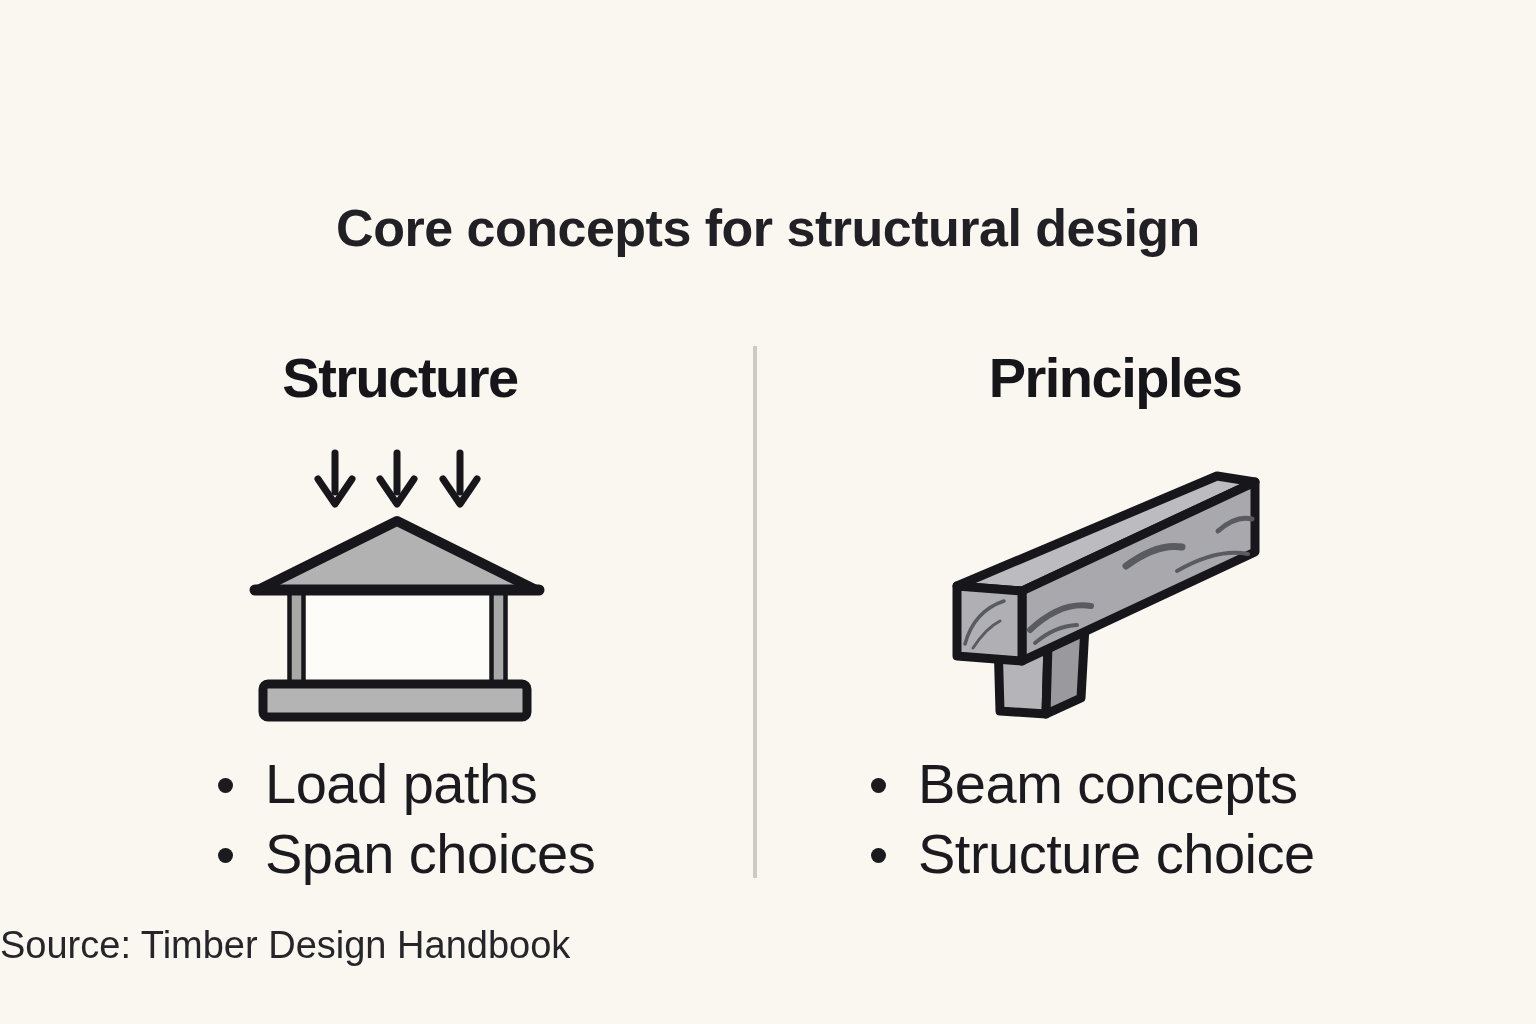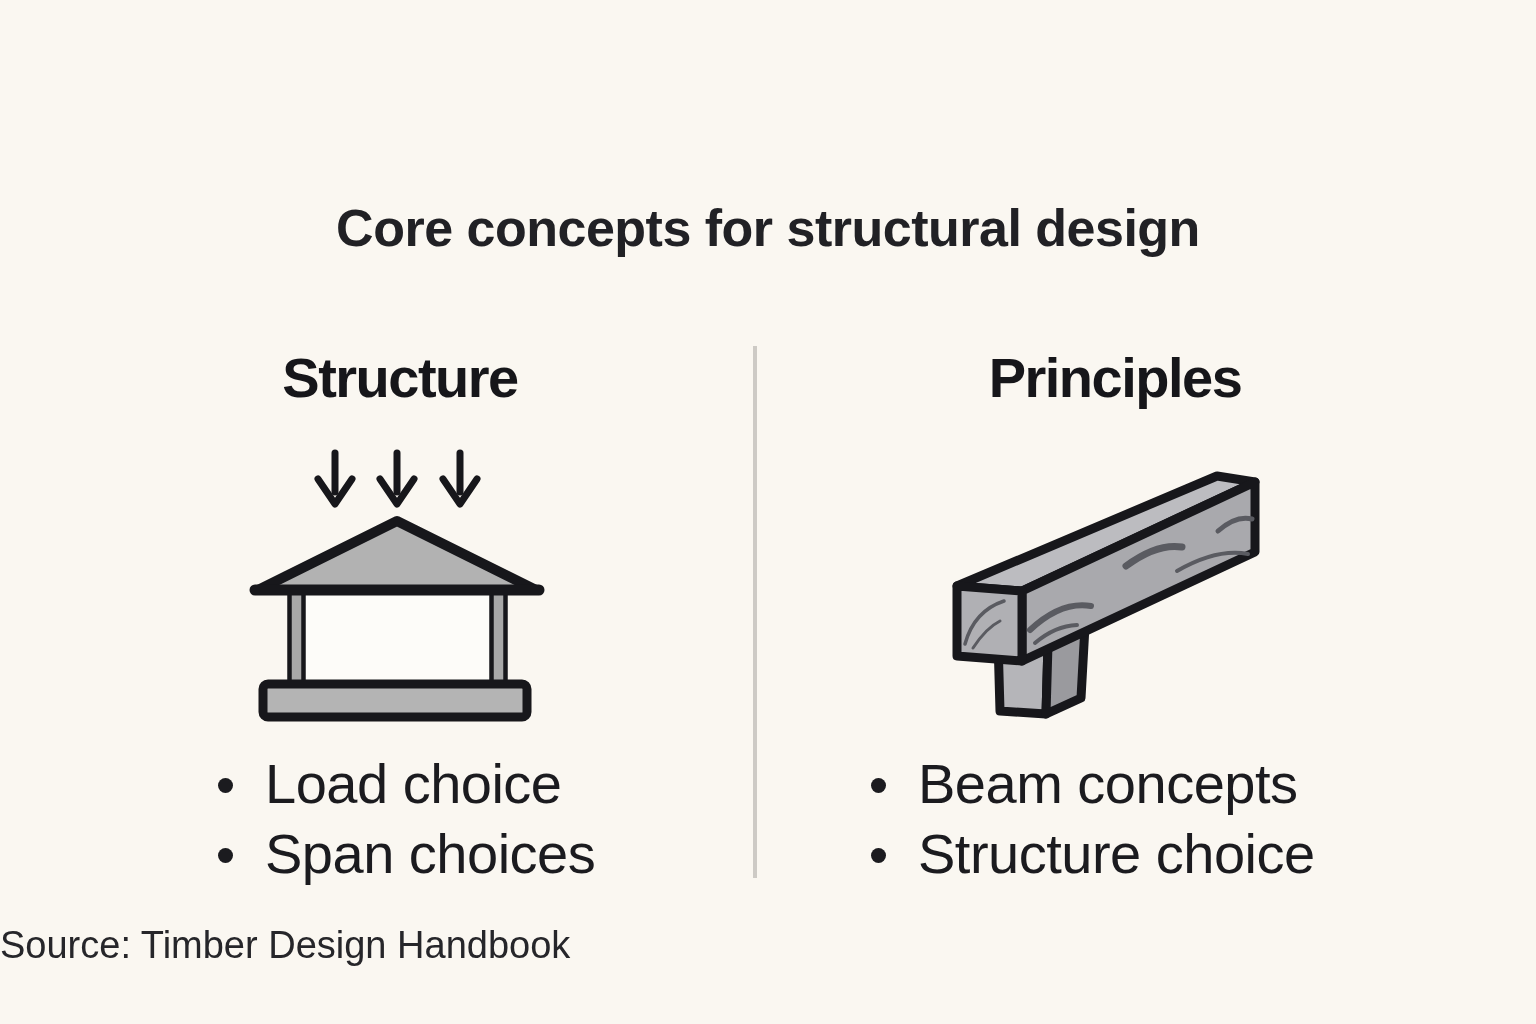--- a/index.html
+++ b/index.html
@@ -93,21 +93,21 @@
       <path d="M162,13 L162,52"></path>
       <path d="M145,39 L162,64 L179,39"></path>
       <path d="M225,13 L225,52"></path>
       <path d="M208,39 L225,64 L242,39"></path>
     </g>
   </svg>
 
   <ul class="bullets bullets-left">
     <li>
       <span class="bullet-dot"></span>
-      <span>Load choice</span>
+      <span>Load paths</span>
     </li>
     <li>
       <span class="bullet-dot"></span>
       <span>Span choices</span>
     </li>
   </ul>
 
   <div class="divider"></div>
 
   <div class="column-heading col-right">Principles</div>

